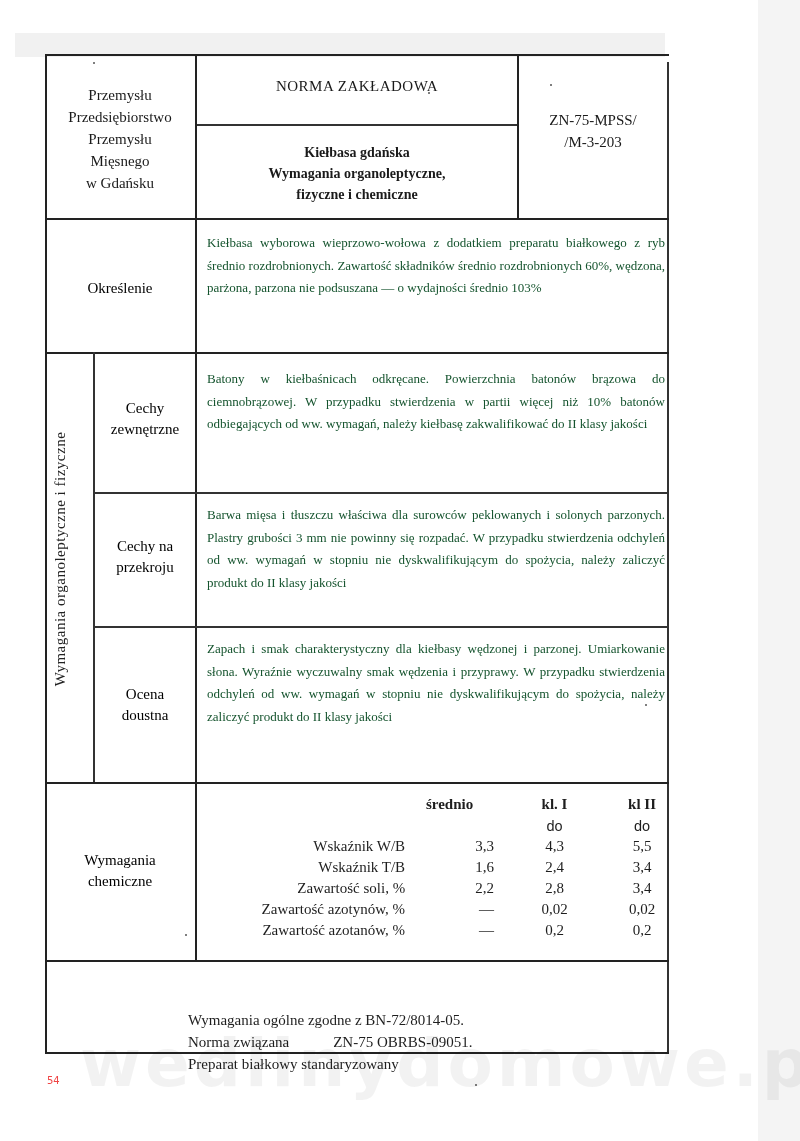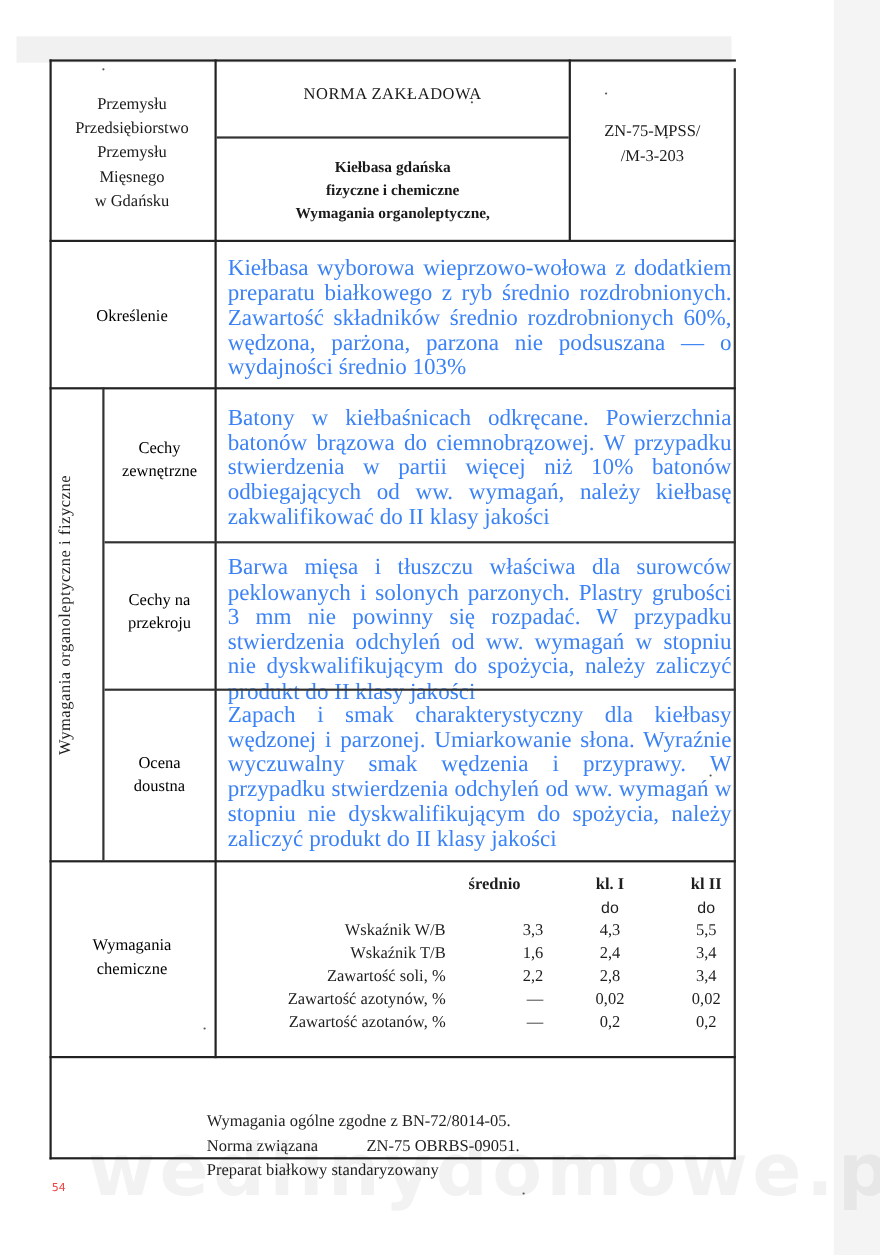--- a/index.html
+++ b/index.html
@@ -28,21 +28,21 @@
   .vl.thin, .hl.thin { background: #333; }
   .txt { position: absolute; }
   .center { text-align: center; }
   .hdr-left { left: 0; top: 30px; width: 150px; font-size: 15px; line-height: 22px; font-family: "Liberation Serif", serif; }
   .norma { left: 152px; top: 24px; width: 320px; font-size: 15px; letter-spacing: 0.5px; font-family: "Liberation Serif", serif; }
   .title-bold { left: 152px; top: 88px; width: 320px; font-weight: bold; font-size: 14px; line-height: 21px; font-family: "Liberation Serif", serif; }
   .code { left: 472px; top: 55px; width: 152px; font-size: 15px; line-height: 22px; font-family: "Liberation Serif", serif; }
   .para {
     position: absolute; left: 162px; width: 458px;
     font-family: "Liberation Serif", "DejaVu Serif", serif;
-    font-size: 21px; line-height: 22.5px; text-align: justify; color: #3b82f6;
+    font-size: 13px; line-height: 22.5px; text-align: justify; color: #14532d;
   }
   .label { font-family: "Liberation Serif", serif; font-size: 15px; line-height: 21px; color: #000000; }
   .vertical-label {
     position: absolute; left: 7px; top: 700px;
     transform-origin: left top; transform: rotate(-90deg);
     width: 390px; text-align: center;
     font-family: "Liberation Serif", serif; font-size: 15px; letter-spacing: 0.5px; color: #222;
     white-space: nowrap;
   }
   table.chem { position: absolute; left: 162px; top: 740px; border-collapse: collapse;
@@ -85,22 +85,22 @@
   <div class="txt hdr-left center">
     <div>Przemysłu</div>
     <div>Przedsiębiorstwo</div>
     <div>Przemysłu</div>
     <div>Mięsnego</div>
     <div>w Gdańsku</div>
   </div>
   <div class="txt norma center">NORMA ZAKŁADOWA</div>
   <div class="txt title-bold center">
     <div>Kiełbasa gdańska</div>
+    <div>Wymagania organoleptyczne,</div>
     <div>fizyczne i chemiczne</div>
-    <div>Wymagania organoleptyczne,</div>
   </div>
   <div class="txt code center">
     <div>ZN-75-MPSS/</div>
     <div>/M-3-203</div>
   </div>
 
   <div class="vl" style="left:150px;top:164px;height:744px;"></div>
 
   <div class="txt label center" style="left:0;top:224px;width:150px;">Określenie</div>
   <div class="para" style="top:178px;">Kiełbasa wyborowa wieprzowo-wołowa z dodatkiem preparatu białkowego z ryb średnio rozdrobnionych. Zawartość składników średnio rozdrobnionych 60%, wędzona, parżona, parzona nie podsuszana — o wydajności średnio 103%</div>

